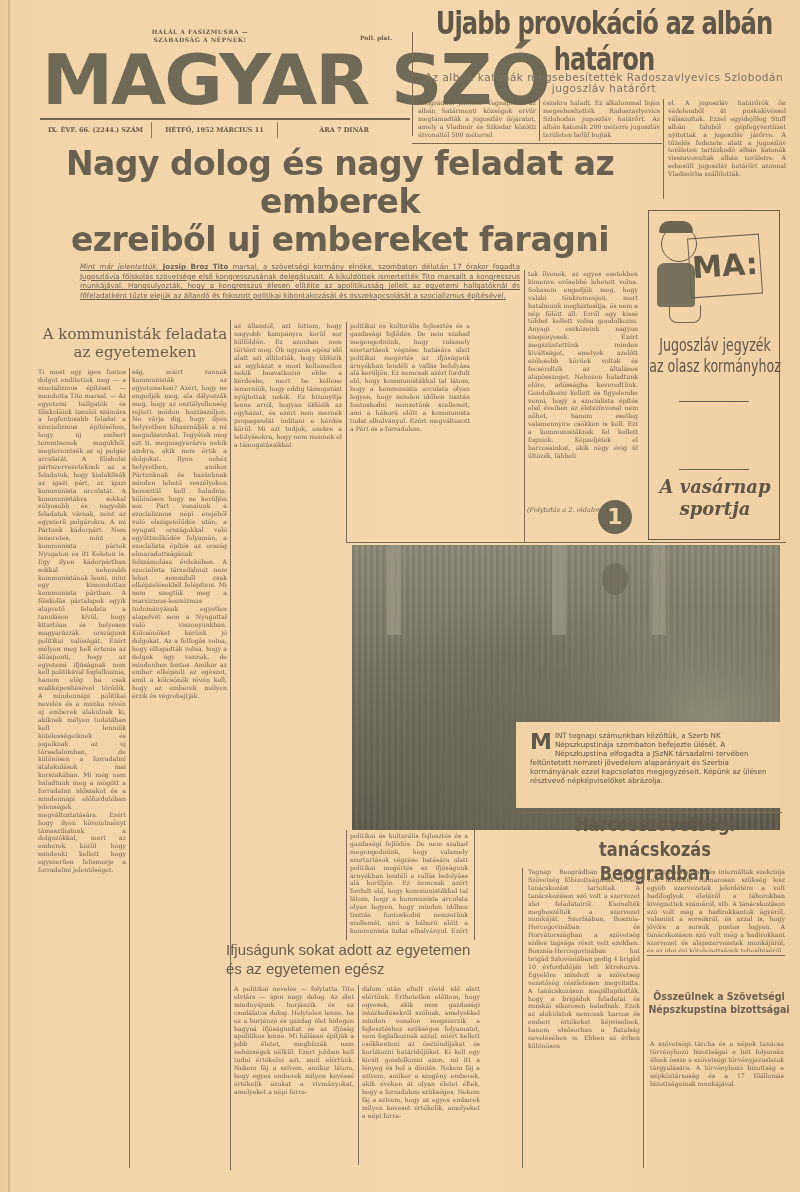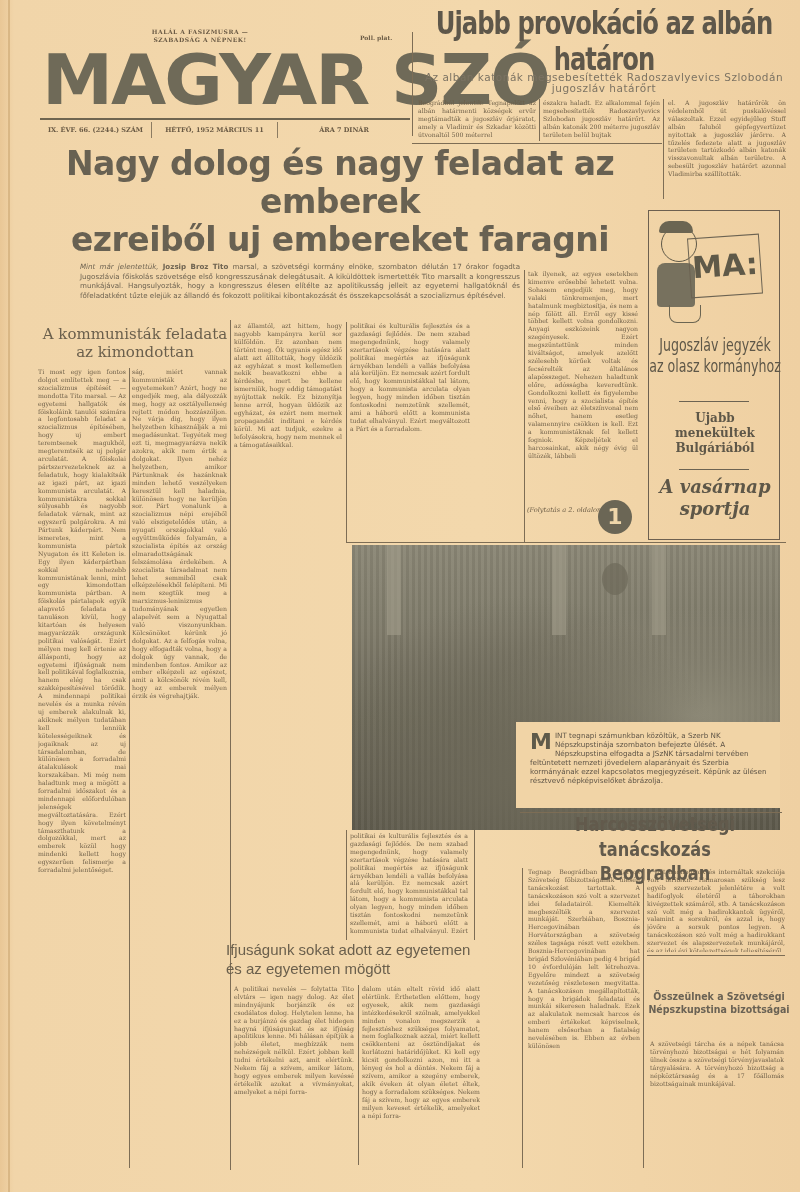--- a/index.html
+++ b/index.html
@@ -32,21 +32,21 @@
   .hrule { background:#7d6d55; height:1px; }
 
   .h-right { left: 418px; top: 10px; width: 372px; font-family:"DejaVu Sans Condensed","DejaVu Sans",sans-serif; font-weight:bold; font-size:27px; color:#5e574a; text-align:center; letter-spacing:-1px; transform:scaleY(1.15); }
   .sub-right { left: 418px; top: 72px; width:372px; text-align:center; font-family:"DejaVu Sans",sans-serif; font-size:10.5px; line-height:11px; color:#7c7363; letter-spacing:0.5px; }
   .body-text {
     font-family: "DejaVu Serif", serif; font-size: 6.2px; line-height: 7.9px;
     color: #6d5e47; text-align: justify; overflow: hidden;
   }
   .h-main { left: 40px; top: 145px; width: 600px; text-align:center; font-family:"DejaVu Sans",sans-serif; font-weight:bold; font-size:33px; line-height:38px; color:#686152; letter-spacing:-0.5px; }
   .h-sub { left: 60px; top: 215px; width: 560px; text-align:center; font-family:"DejaVu Serif",serif; font-weight:bold; font-size:19px; line-height:21px; color:#5e5647; }
-  .lede { left: 80px; top: 262px; width: 440px; font-family:"DejaVu Sans",sans-serif; font-size:7.1px; line-height:9.6px; color:#6d6250; text-align:justify; }
+  .lede { left: 80px; top: 262px; width: 440px; font-family:"DejaVu Sans",sans-serif; font-size:7.1px; line-height:9.6px; color:#6d6250; text-align:justify;text-decoration:underline; }
   .sec-head { font-family:"DejaVu Serif",serif; text-align:center; color:#6a5f4c; }
   .photo {
     left: 352px; top: 545px; width: 428px; height: 285px;
     background:
       radial-gradient(ellipse at 40% 80%, #6d6959 0%, transparent 55%),
       radial-gradient(ellipse at 80% 60%, #8e8a78 0%, transparent 45%),
       repeating-linear-gradient(90deg, rgba(0,0,0,0.05) 0 3px, rgba(255,255,255,0.04) 3px 6px),
       linear-gradient(180deg, #8b8776 0%, #7f7b6a 30%, #6f6b5b 60%, #5e5a4c 100%);
   }
   .photo .pillar { position:absolute; top:0; height:90px; width:14px; background:#a19d8a; opacity:0.6; }
@@ -105,21 +105,21 @@
   <div class="abs h-main">
     <div>Nagy dolog és nagy feladat az emberek</div>
     <div>ezreiből uj embereket faragni</div>
   </div>
   <div class="abs lede">
     <span style="font-style:italic">Mint már jelentettük, </span><b>Jozsip Broz Tito</b><span> marsal, a szövetségi kormány elnöke, szombaton délután 17 órakor fogadta Jugoszlávia főiskolás szövetsége első kongresszusának delegátusait. A kiküldöttek ismertették Tito marsallt a kongresszus munkájával. Hangsulyozták, hogy a kongresszus élesen elítélte az apolitikusság jelleit az egyetemi hallgatóknál és főfeladatként tűzte elejük az állandó és fokozott politikai kibontakozását és összekapcsolását a szocializmus építésével.</span>
   </div>
 
   <div class="abs sec-head" style="left:40px; top:325px; width:190px; font-size:15px; line-height:18px;">
     <div>A kommunisták feladata</div>
-    <div>az kimondottan</div>
+    <div>az egyetemeken</div>
   </div>
 
   <div class="abs body-text" style="left:38px; top:368px; width:88px; height:770px;">Ti most egy igen fontos dolgot említettek meg — a szocializmus építését — mondotta Tito marsal. — Az egyetemi hallgatók és főiskoláink tanulói számára a legfontosabb feladat a szocializmus építésében, hogy uj embert teremtsenek magukból, megteremtsék az uj polgár arculatát. A főiskolai pártszervezeteknek az a feladatuk, hogy kialakítsák az igazi párt, az igazi kommunista arculatát. A kommunistákra sokkal súlyosabb és nagyobb feladatok várnak, mint az egyszerű polgárokra. A mi Pártunk káderpárt. Nem ismeretes, mint a kommunista pártok Nyugaton és itt Keleten is. Egy ilyen káderpártban sokkal nehezebb kommunistának lenni, mint egy kimondottan kommunista pártban. A főiskolás pártalapok egyik alapvető feladata a tanuláson kívül, hogy kitartóan és helyesen magyarázzák országunk politikai valóságát. Ezért mélyen meg kell értenie az állásponti, hogy az egyetemi ifjúságnak nem kell politikával foglalkoznia, hanem elég ha csak szakképesítésével törődik. A mindennapi politikai nevelés és a munka révén uj emberek alakulnak ki, akiknek mélyen tudatában kell lenniük kötelességeiknek és jogaiknak az uj társadalomban, de különösen a forradalmi átalakulások mai korszakában. Mi még nem haladtunk meg a mögött a forradalmi időszakot és a mindennapi előfordulóban jelenségek megváltoztatására. Ezért hogy ilyen követelményt támaszthatunk a dolgozókkal, mert az emberek közül hogy mindenki kellett hogy egyszerűen felismerje a forradalmi jelentőséget.</div>
   <div class="abs vrule" style="left:129px; top:368px; height:800px;"></div>
   <div class="abs body-text" style="left:132px; top:368px; width:95px; height:798px;">ság, miért vannak kommunisták az egyetemeken? Azért, hogy ne engedjék meg, ala dályozzák meg, hogy az osztályellenség rejtett módon hozzászóljon. Ne várja dig, hogy ilyen helyzetben kihasználják a mi megadásunkat. Tegyétek meg ezt ti, megmagyarázva nekik azokra, akik nem értik a dolgokat. Ilyen nehéz helyzetben, amikor Pártunknak és hazánknak minden lehető veszélyeken keresztül kell haladnia, különösen hogy ne kerüljön sor. Párt vonalunk a szocializmus népi erejéből való elszigetelődés után, a nyugati országokkal való együttműködés folyamán, a szocialista építés az ország elmaradottságának felszámolása érdekében. A szocialista társadalmat nem lehet semmiből csak elképzelésekből felépíteni. Mi nem szegtük meg a marxizmus-leninizmus tudományának egyetlen alapelvét sem a Nyugattal való viszonyunkban. Kölcsönöket kérünk jó dolgokat. Az a felfogás volna, hogy elfogadták volna, hogy a dolgok úgy vannak, de mindenben fontos. Amikor az ember elképzeli az egészet, amit a kölcsönök révén kell, hogy az emberek mélyen érzik és végrehajtják.</div>
   <div class="abs vrule" style="left:230px; top:320px; height:850px;"></div>
   <div class="abs body-text" style="left:234px; top:322px; width:108px; height:610px;">az államtól, azt hittem, hogy nagyobb kampányra kerül sor külföldön. Ez azonban nem történt meg. Ők ugyanis egész idő alatt azt állították, hogy üldözik az egyházat s most kellemetlen nekik beavatkozni ebbe a kérdésbe, mert be kellene ismerniük, hogy eddig támogatást nyújtottak nekik. Ez bizonyítja lenne arról, hogyan üldözik az egyházat, és ezért nem mernek propagandát indítani e kérdés körül. Mi azt tudjuk, ezekre a lefolyásokra, hogy nem mennek el a támogatásaikkal.</div>
   <div class="abs vrule" style="left:346px; top:322px; height:220px;"></div>
   <div class="abs body-text" style="left:350px; top:322px; width:120px; height:218px;">politikai és kulturális fejlesztés és a gazdasági fejlődés. De nem szabad megengednünk, hogy valamely szertartások végzése hatására alatt politikai megértés az ifjúságunk árnyékban lendéli a vallás befolyása alá kerüljön. Ez nemcsak azért fordult elő, hogy kommunistákkal tal látom, hogy a kommunista arculata olyan legyen, hogy minden időben tisztán fontoskodni nemzetünk szellemét, ami a háború előtt a kommunista tudat elhalványul. Ezért megváltozott a Párt és a forradalom.</div>
   <div class="abs vrule" style="left:524px; top:270px; height:272px;"></div>
@@ -131,25 +131,20 @@
     <div class="body-fig"></div>
     <div class="face"></div>
     <div class="cap"></div>
     <div class="legs"></div>
     <div class="ma">MA:</div>
     <div class="l1">
       <div>Jugoszláv jegyzék</div>
       <div>az olasz kormányhoz</div>
     </div>
     <div class="sep" style="top:190px;"></div>
-    <div class="l2">
-      <div>Ujabb</div>
-      <div>menekültek</div>
-      <div>Bulgáriából</div>
-    </div>
     <div class="sep" style="top:258px;"></div>
     <div class="l3">
       <div>A vasárnap</div>
       <div>sportja</div>
     </div>
   </div>
 
   <div class="abs hrule" style="left:346px; top:542px; width:440px;"></div>
   <div class="abs photo">
     <div class="pillar" style="left:35px;"></div>
@@ -174,20 +169,20 @@
   <div class="abs body-text" style="left:528px; top:868px; width:112px; height:300px;">Tegnap Beográdban a Harcos Szövetség főbizottságának ülésén tanácskozást tartottak. A tanácskozáson szó volt a szervezet idei feladatairól. Kiemelték megbeszélték a szervezet munkáját. Szerbiában, Bosznia-Hercegovinában és Horvátországban a szövetség széles tagsága részt vett ezekben. Bosznia-Hercegovinában hat brigád Szlovéniában pedig 4 brigád 10 évfordulóján lelt létrehozva. Egyelőre mindezt a szövetség vezetőség részletesen megvitatta. A tanácskozáson megállapították, hogy a brigádok feladatai és munkái sikeresen haladnak. Ezek az alakulatok nemcsak harcos és emberi értékeket képviselnek, hanem elsősorban a fiatalság nevelésében is. Ebben az évben különösen</div>
   <div class="abs vrule" style="left:643px; top:868px; height:300px;"></div>
   <div class="abs body-text" style="left:647px; top:868px; width:138px; height:84px;">a volt hadifoglyok és internáltak szekciója volt terítékn. Hamarosan szükség lesz egyéb szervezetek jelenlétére a volt hadifoglyok életéről a táborokban kivégzettek számáról, stb. A tanácskozáson szó volt még a hadirokkantok ügyéről, valamint a sorsukról, és azzal is, hogy jövőre a sorsuk pontos legyen. A tanácskozáson szó volt még a hadirokkant szervezet és alapszervezetek munkájáról, és az idei évi kötelezettségek teljesítéséről.</div>
   <div class="abs hrule" style="left:647px; top:955px; width:138px;"></div>
 
   <div class="abs h-ossz">Összeülnek a Szövetségi Népszkupstina bizottságai</div>
   <div class="abs body-text" style="left:650px; top:1040px; width:134px; height:120px;">A szövetségi tárcha és a népek tanácsa törvényhozó bizottságai e hét folyamán ülnek össze a szövetségi törvényjavaslatok tárgyalására. A törvényhozó bizottság a népköztársaság és a 17 főállomás bizottságainak munkájával.</div>
 
   <div class="abs h-ifj">
     <div>Ifjuságunk sokat adott az egyetemen</div>
-    <div>és az egyetemen mögött</div>
+    <div>és az egyetemen egész</div>
   </div>
   <div class="abs body-text" style="left:234px; top:985px; width:120px; height:180px;">A politikai nevelés — folytatta Tito elvtárs — igen nagy dolog. Az élet mindnyájunk borjánzik és ez csodálatos dolog. Helytelen lenne, ha ez a burjánzó és gazdag élet hidegen hagyná ifjúságunkat és az ifjúság apolitikus lenne. Mi hálásan építjük a jobb életet, megbízzák nem nehézségek nélkül. Ezért jobban kell tudni értékelni azt, amit elértünk. Nekem fáj a szívem, amikor látom, hogy egyes emberek milyen kevéssé értékelik azokat a vívmányokat, amelyeket a népi forra-</div>
   <div class="abs vrule" style="left:358px; top:985px; height:180px;"></div>
   <div class="abs body-text" style="left:362px; top:985px; width:118px; height:180px;">dalom után eltelt rövid idő alatt elértünk. Érthetetlen előttem, hogy egyesek, akik nem gazdasági intézkedésekről szólnak, amelyekkel minden vonalon megszerzik a fejlesztéshez szükséges folyamatot, nem foglalkoznak azzal, miért kellett csökkenteni az ösztöndíjakat és korlátozni határidőjüket. Ki kell egy kicsit gondolkozni azon, mi itt a lényeg és hol a döntés. Nekem fáj a szívem, amikor a szegény emberek, akik éveken át olyan életet éltek, hogy a forradalom szükséges. Nekem fáj a szívem, hogy az egyes emberek milyen keveset értékelik, amelyeket a népi forra-</div>
   <div class="abs vrule" style="left:522px; top:868px; height:300px;"></div>
   <div class="abs body-text" style="left:234px; top:932px; width:110px; height:0px;">nincsenek olyan problémák, amelyek a köztársaságban a munkások, emberek, akik érezni okokat sajnálták, hogy Szteplnác börtönben van, mert nem állíthatnak fel ezeket a propagandával. Amikor elhatároztuk, hogy a teológiai fakultásokat különválasztjuk</div>
 </div>
 
 </body></html>

